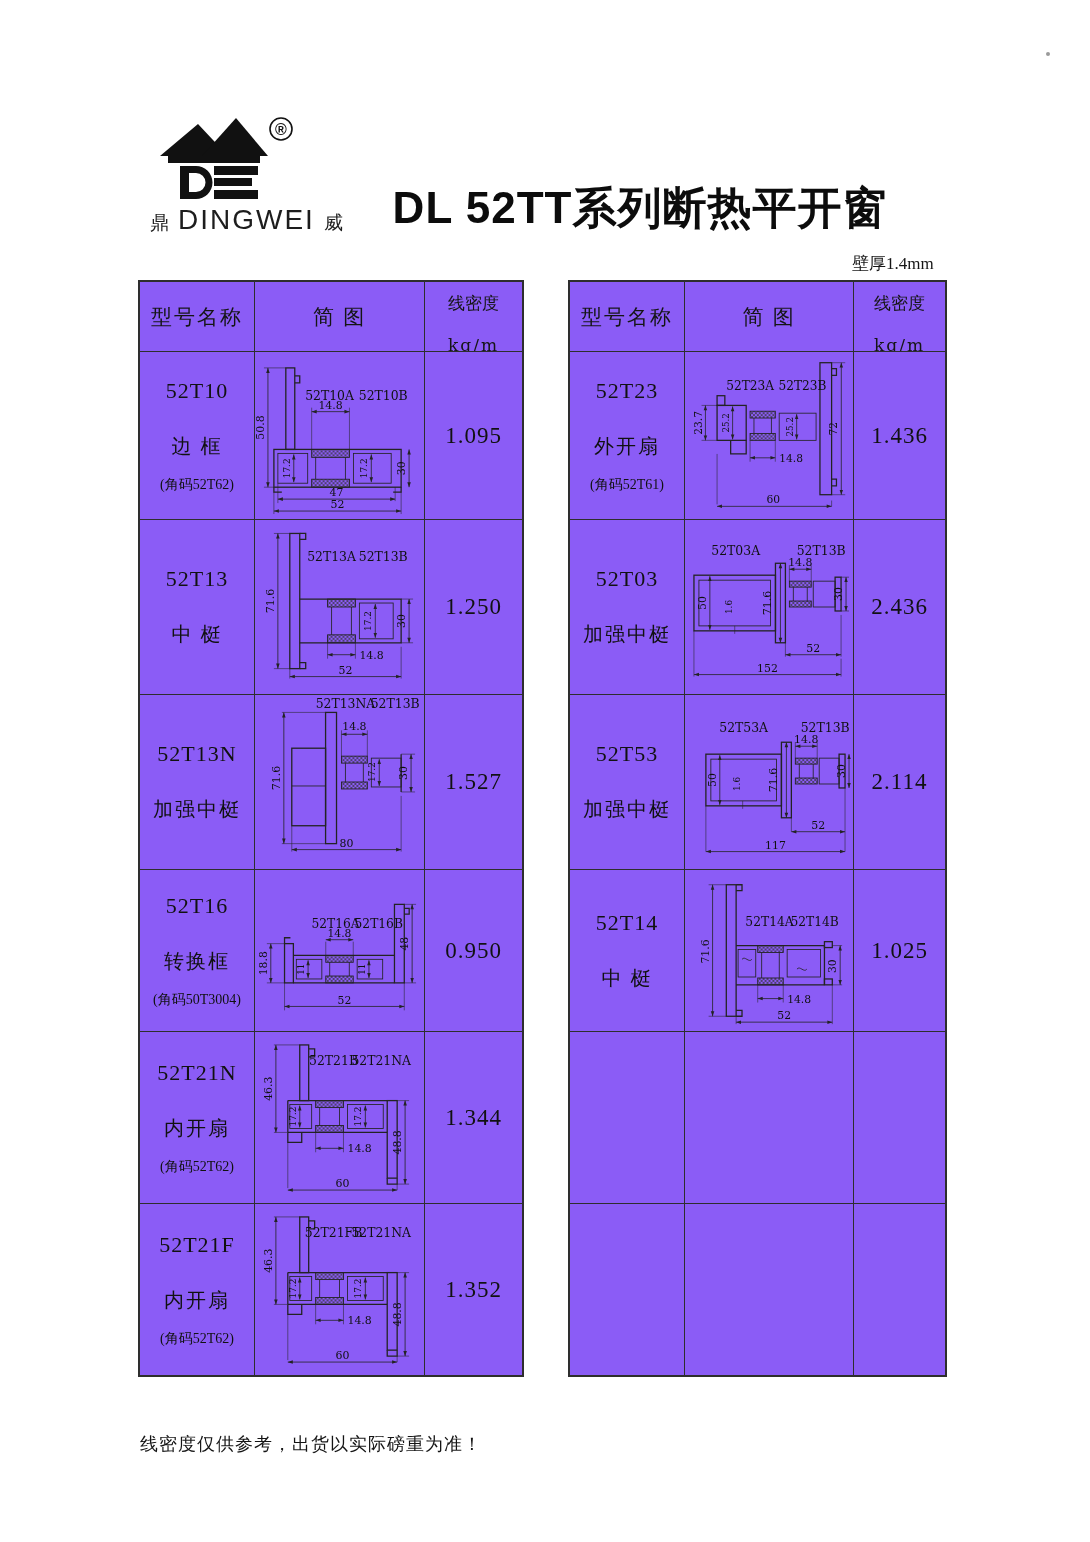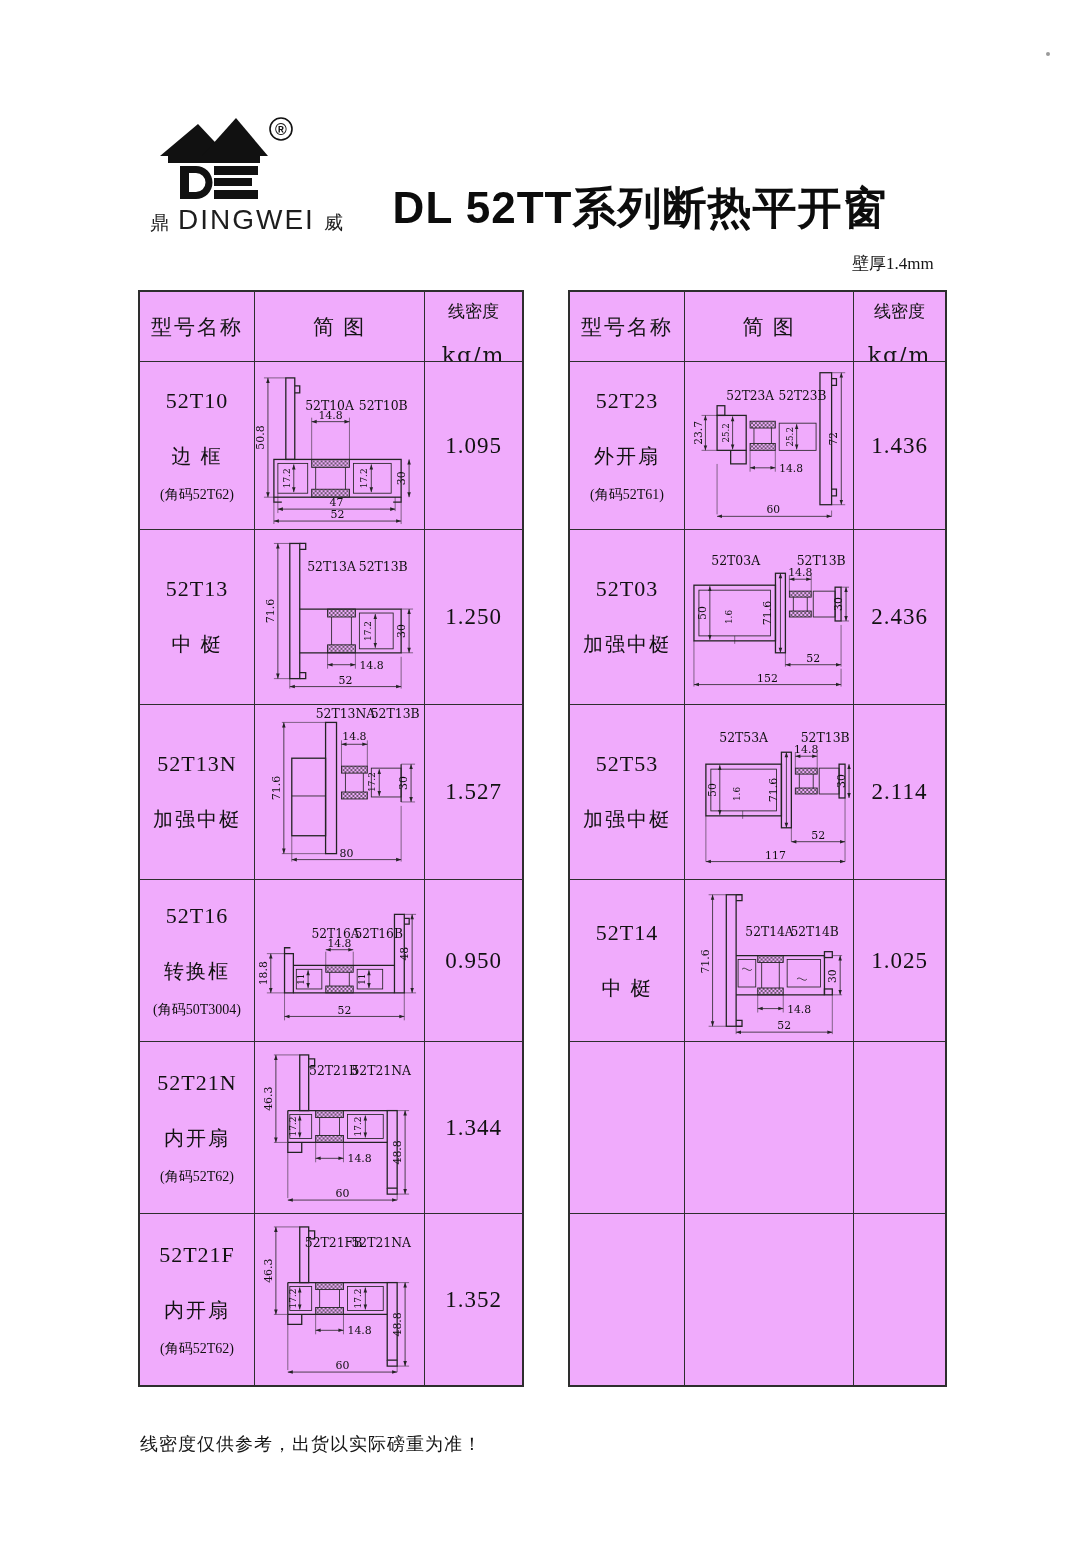--- a/index.html
+++ b/index.html
@@ -12,30 +12,30 @@
              font-family:"Liberation Sans","DejaVu Sans",sans-serif;color:#1d1d1d;}
   .logo-text .cn{font-size:19px;}
   .logo-text .en{font-size:28px;letter-spacing:2px;}
   .title{position:absolute;left:340px;top:150px;width:600px;text-align:center;
          font-family:"Liberation Sans","DejaVu Sans",sans-serif;font-weight:700;
          font-size:44px;letter-spacing:1px;color:#0c0c0c;white-space:nowrap;}
   .wall-note{position:absolute;left:828px;top:252px;font-size:17px;color:#151515;margin-left:24px;}
   .scan-dot{position:absolute;left:1046px;top:52px;width:4px;height:4px;background:#9a9a9a;border-radius:50%;}
 
   
-  .ptable{position:absolute;top:290px;display:grid;border:2px solid #2e2e2e;background:#f0abfc;box-sizing:border-box;}
+  .ptable{position:absolute;top:280px;display:grid;border:2px solid #2e2e2e;background:#8b5cf6;box-sizing:border-box;}
   .tleft{left:138px;grid-template-columns:115px 170px 97px;grid-template-rows:70px 168px 175px 175px 162px 172px 171px;}
   .tright{left:568px;grid-template-columns:115px 169px 91px;grid-template-rows:70px 168px 175px 175px 162px 172px 171px;}
   .cell{border-right:1.4px solid #2e2e2e;border-bottom:1.4px solid #2e2e2e;box-sizing:border-box;
         display:flex;flex-direction:column;align-items:center;justify-content:center;overflow:hidden;}
   .cell.last{border-right:none;}
   .cell.brow{border-bottom:none;}
   .head{font-size:21px;letter-spacing:2px;color:#151515;}
   .head .sub{font-size:17px;letter-spacing:0;margin-top:14px;}
-  .head .kg{font-size:22px;font-family:"DejaVu Serif",serif;margin-top:20px;}
+  .head .kg{font-size:17px;font-family:"DejaVu Serif",serif;margin-top:20px;}
   .mcell .model{font-size:22px;letter-spacing:1px;}
   .mcell .mname{font-size:20px;letter-spacing:2px;margin-top:29px;}
   .mcell .corner{font-size:14px;margin-top:16px;letter-spacing:0;}
   .dens-val{font-size:23px;letter-spacing:1px;}
   .diagcell{padding:1px;}
   .diagcell svg{width:100%;height:100%;}
 
   
   .oln{fill:none;stroke:#232323;stroke-width:1.3;stroke-linejoin:miter;}
   .thin{fill:none;stroke:#232323;stroke-width:0.85;}

